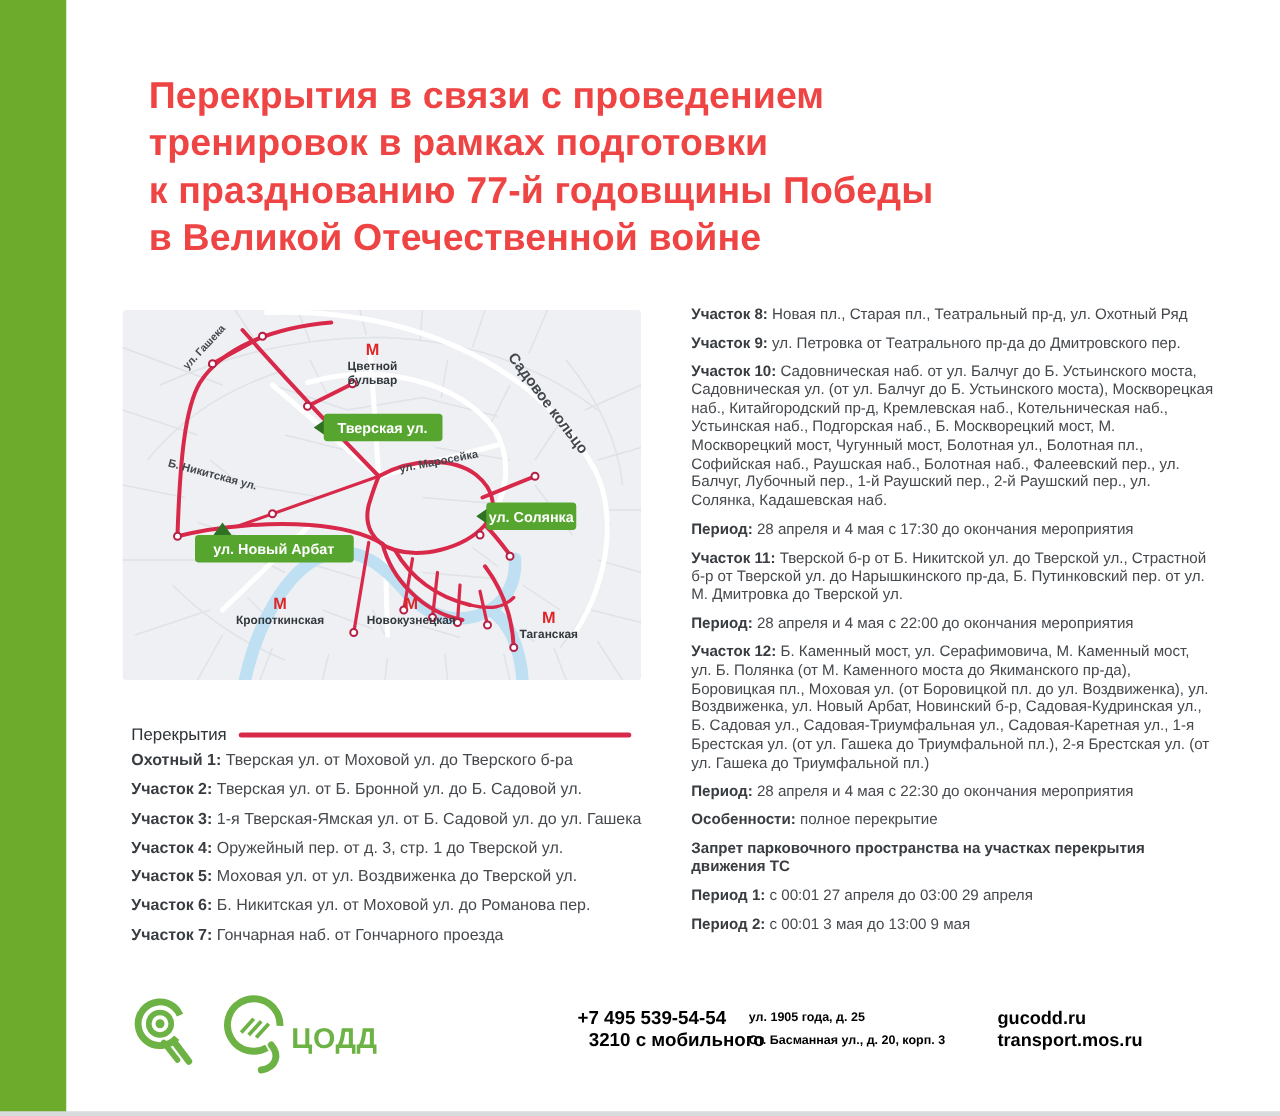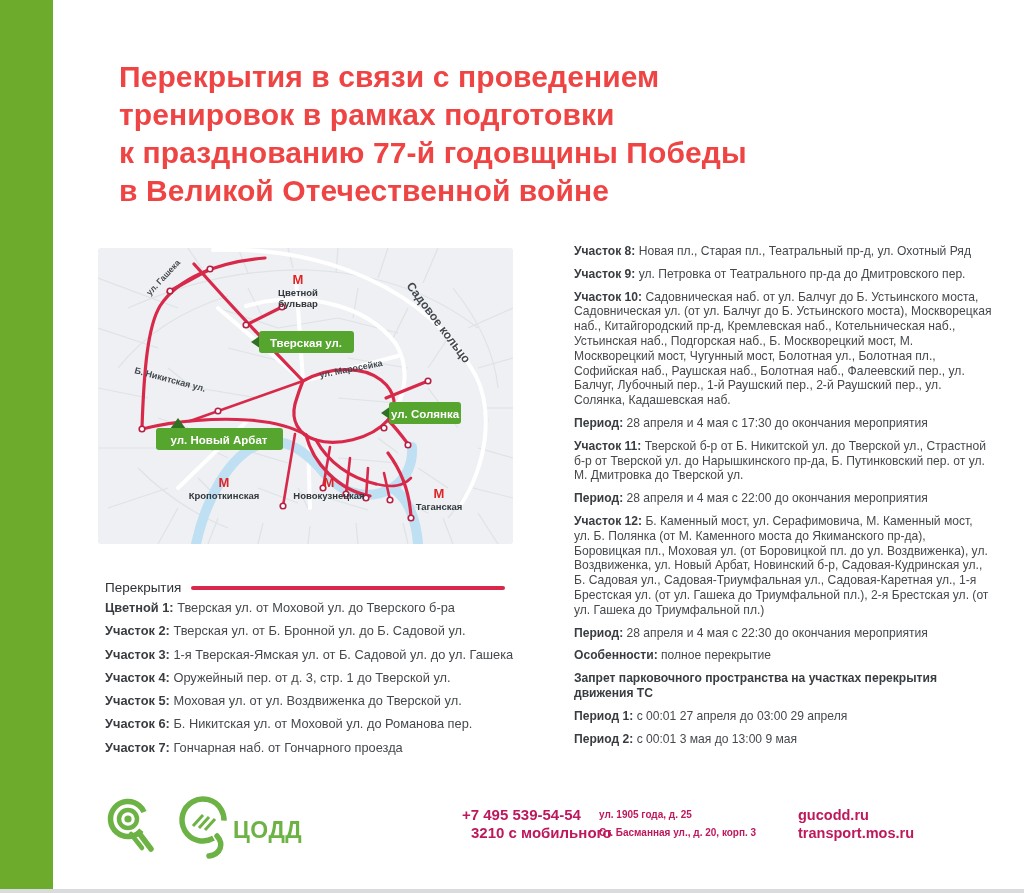--- a/index.html
+++ b/index.html
@@ -20,27 +20,27 @@
 
   .map-wrap{position:absolute;left:98px;top:248px;width:415px;height:296px;}
 
   .legend-label{position:absolute;left:105px;top:580px;font-size:13.5px;font-weight:400;color:#2f3337;}
   .legend-line{position:absolute;left:191px;top:586px;width:314px;height:4px;border-radius:2px;background:#d8294a;}
 
   .left-list{position:absolute;left:105px;top:601px;width:448px;font-size:12.8px;color:#45494d;}
   .left-list p{margin:0 0 9.5px 0;line-height:13.8px;}
   .left-list b,.right-col b{font-weight:700;color:#393d41;}
 
-  .right-col{position:absolute;left:574px;top:244px;width:418px;font-size:12.1px;color:#45494d;}
+  .right-col{position:absolute;left:553px;top:244px;width:418px;font-size:12.1px;color:#45494d;}
   .right-col p{margin:0 0 8px 0;line-height:14.8px;}
 
   .logo{position:absolute;left:95px;top:788px;}
   .org-name{position:absolute;left:233px;top:817px;font-size:23px;font-weight:700;color:#6db244;letter-spacing:.5px;}
 
-  .f-col{position:absolute;top:806px;color:#be185d;font-weight:700;line-height:18px;}
+  .f-col{position:absolute;top:806px;color:#000000;font-weight:700;line-height:18px;}
   .f-phone{left:462px;font-size:15px;}
   .f-phone .l2{padding-left:9px;}
   .f-addr{left:599px;font-size:10px;}
   .f-sites{left:798px;font-size:14.5px;}
   .f-sites div{cursor:pointer;}
 
   svg text{font-family:"Liberation Sans",sans-serif;}
 </style>
 </head>
 <body>
@@ -205,21 +205,21 @@
       <text x="121" y="195.5" text-anchor="middle" font-size="11.5" font-weight="700" fill="#ffffff">ул. Новый Арбат</text>
     </g>
   </g>
 </svg>
 </div>
 
 <div class="legend-label">Перекрытия</div>
 <div class="legend-line"></div>
 
 <div class="left-list">
-  <p><b>Цветной 1:</b><span> Тверская ул. от Моховой ул. до Тверского б-ра</span></p>
+  <p><b>Охотный 1:</b><span> Тверская ул. от Моховой ул. до Тверского б-ра</span></p>
   <p><b>Участок 2:</b><span> Тверская ул. от Б. Бронной ул. до Б. Садовой ул.</span></p>
   <p><b>Участок 3:</b><span> 1-я Тверская-Ямская ул. от Б. Садовой ул. до ул. Гашека</span></p>
   <p><b>Участок 4:</b><span> Оружейный пер. от д. 3, стр. 1 до Тверской ул.</span></p>
   <p><b>Участок 5:</b><span> Моховая ул. от ул. Воздвиженка до Тверской ул.</span></p>
   <p><b>Участок 6:</b><span> Б. Никитская ул. от Моховой ул. до Романова пер.</span></p>
   <p><b>Участок 7:</b><span> Гончарная наб. от Гончарного проезда</span></p>
 </div>
 
 <div class="right-col">
   <p><b>Участок 8:</b><span> Новая пл., Старая пл., Театральный пр-д, ул. Охотный Ряд</span></p>

